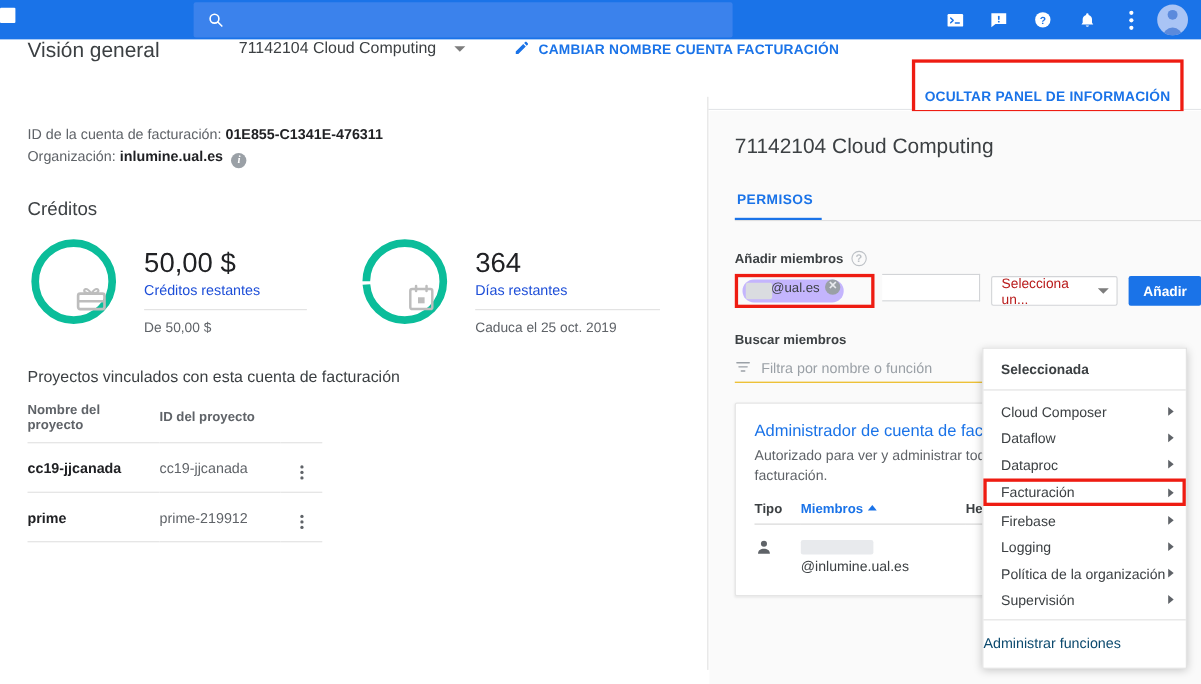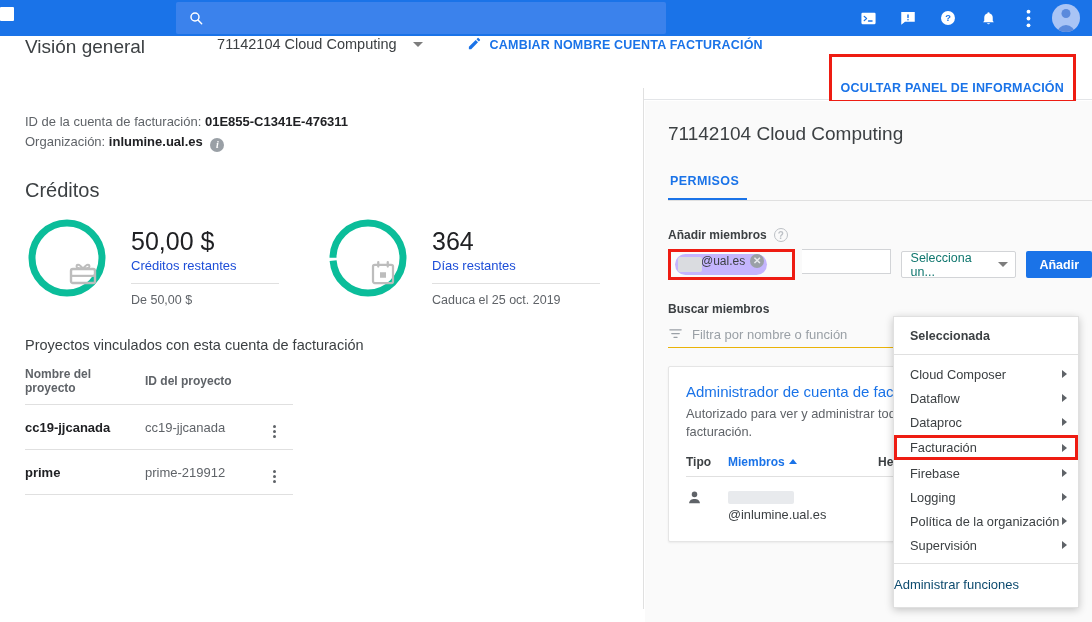--- a/index.html
+++ b/index.html
@@ -110,21 +110,21 @@
   .meta { margin: 24px 0 0 25px; font-size: 13px; color: #5f6368; line-height: 20px; }
   .meta b { color: #202124; font-weight: 700; }
   .info-i {
     display: inline-flex; align-items: center; justify-content: center;
     width: 14px; height: 14px; border-radius: 50%;
     background: #9aa0a6; color: #fff; font-size: 10px; font-weight: 700;
     font-style: italic; vertical-align: -2px; margin-left: 4px;
     font-family: "Liberation Serif", serif;
   }
   .section-title {
-    margin: 27px 0 0 25px; font-size: 20px; color: #3c4043;
+    margin: 27px 0 0 25px; font-size: 17px; color: #3c4043;
   }
 
   .credits-row {
     margin: 14px 0 0 25px;
     display: flex; align-items: flex-end;
   }
   .credit-item { display: flex; align-items: flex-start; }
   .donut {
     position: relative; width: 84px; height: 84px; flex: 0 0 84px;
     display: flex; align-items: center; justify-content: center;
@@ -224,21 +224,21 @@
   }
   .chip-field-rest {
     width: 90px; height: 25px; background: #fff;
     border: 1px solid #d2d4d7; border-left: none;
     margin-left: -3px;
   }
   .role-select {
     width: 117px; height: 27px; background: #ffffff;
     border: 1px solid #d2d4d7; border-radius: 2px;
     display: flex; align-items: center; justify-content: space-between;
-    padding: 0 7px 0 9px; font-size: 12.5px; color: #0f766e;
+    padding: 0 7px 0 9px; font-size: 12.5px; color: #b91c1c;
     cursor: pointer; margin-top: 2px;
   }
   .btn-add {
     background: #1a73e8; color: #fff; font-size: 12.5px; font-weight: 600;
     height: 27px; padding: 0 13px; border: none; border-radius: 2px;
     cursor: pointer; margin-top: 2px;
   }
 
   .search-label { margin: 22px 0 0 23px; font-size: 12px; font-weight: 700; color: #3c4043; }
   .search-members {

